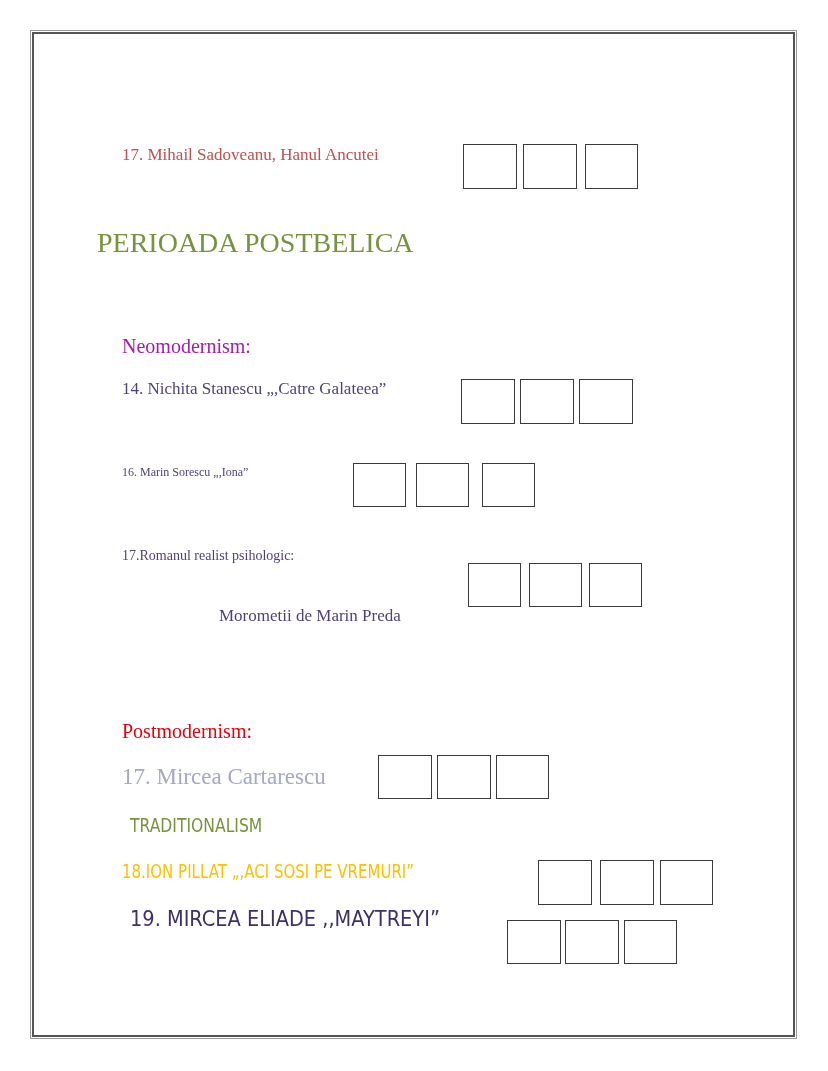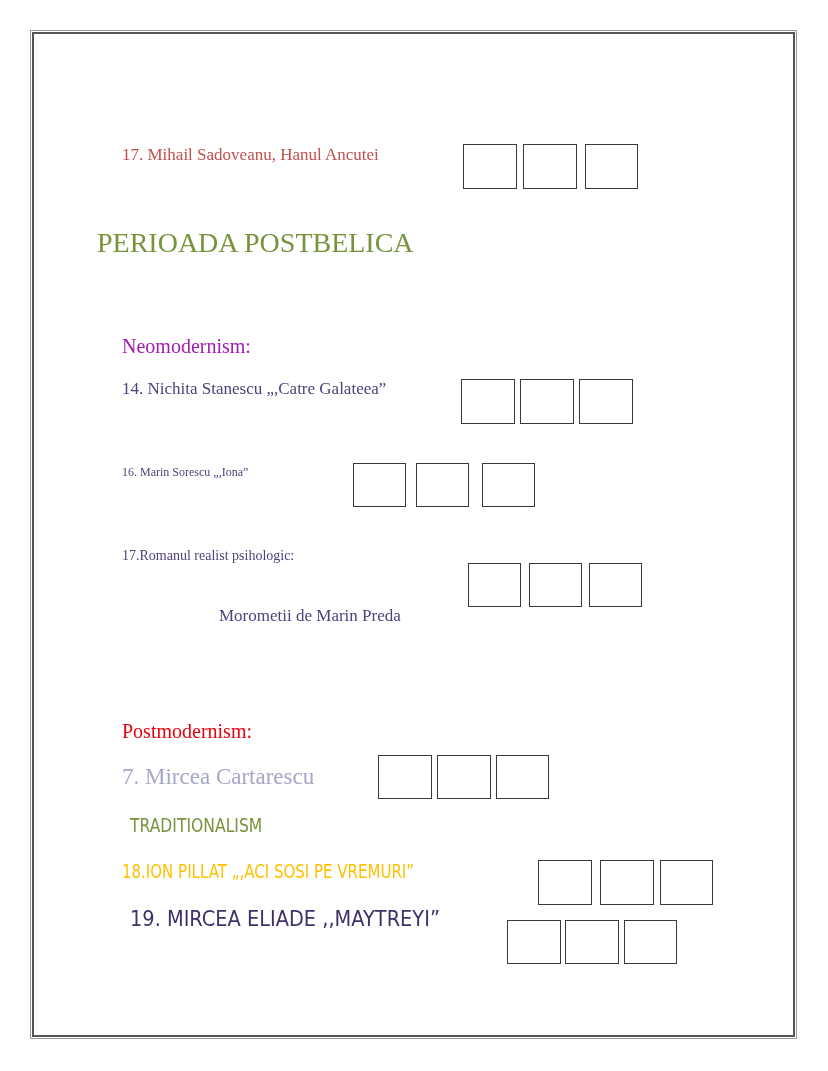--- a/index.html
+++ b/index.html
@@ -63,21 +63,21 @@
 <div class="box" style="left:482px; top:463px; width:53px; height:44px;"></div>
 
 <div class="t serif" style="left:122px; top:549px; font-size:14px; color:#4f3f7a;">17.Romanul realist psihologic:</div>
 <div class="t serif" style="left:219px; top:591px; font-size:17px; color:#4f3f7a;margin-top:16px;">Morometii de Marin Preda</div>
 <div class="box" style="left:468px; top:563px; width:53px; height:44px;"></div>
 <div class="box" style="left:529px; top:563px; width:53px; height:44px;"></div>
 <div class="box" style="left:589px; top:563px; width:53px; height:44px;"></div>
 
 <div class="t serif" style="left:122px; top:721px; font-size:20px; color:#e8000b;font-family:Liberation Serif, serif;">Postmodernism:</div>
 
-<div class="t serif" style="left:122px; top:765px; font-size:23px; color:#a6a6c8;">7. Mircea Cartarescu</div>
+<div class="t serif" style="left:122px; top:765px; font-size:23px; color:#a6a6c8;">17. Mircea Cartarescu</div>
 <div class="box" style="left:378px; top:755px; width:54px; height:44px;"></div>
 <div class="box" style="left:437px; top:755px; width:54px; height:44px;"></div>
 <div class="box" style="left:496px; top:755px; width:53px; height:44px;"></div>
 
 <div class="t sans" style="left:130px; top:816px; font-size:19px; color:#77933c; transform:scaleX(0.82); transform-origin:left top;">TRADITIONALISM</div>
 
 <div class="t sans" style="left:122px; top:862px; font-size:19px; color:#ffc000; transform:scaleX(0.79); transform-origin:left top;">18.ION PILLAT „,ACI SOSI PE VREMURI”</div>
 <div class="box" style="left:538px; top:860px; width:54px; height:45px;"></div>
 <div class="box" style="left:600px; top:860px; width:54px; height:45px;"></div>
 <div class="box" style="left:660px; top:860px; width:53px; height:45px;"></div>

